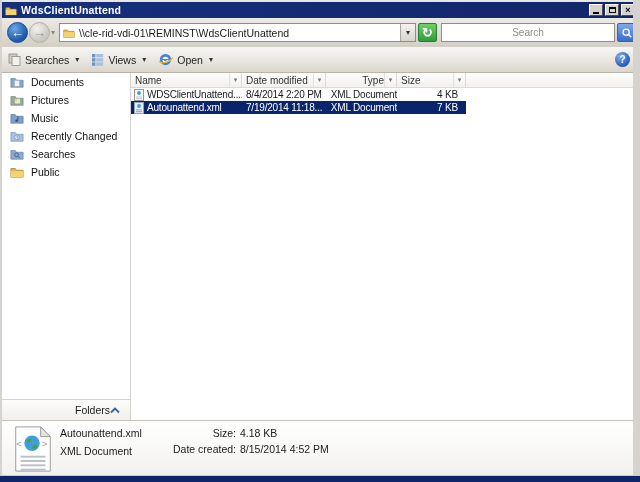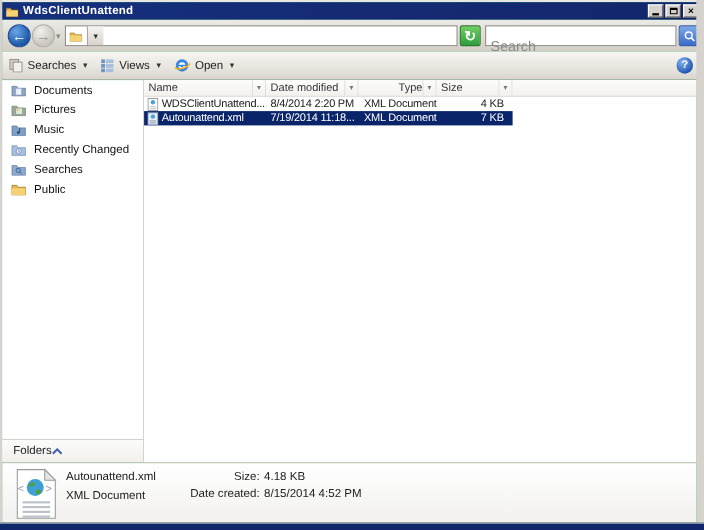--- a/index.html
+++ b/index.html
@@ -1,19 +1,19 @@
 <!DOCTYPE html>
 <html><head>
 <meta charset="utf-8">
 <style>
   * { margin:0; padding:0; box-sizing:border-box; }
   html,body { width:640px; height:482px; overflow:hidden; }
   body { font-family:"Liberation Sans", sans-serif; font-size:10px; color:#1a1a1a; }
 
-  .window { position:relative; width:640px; height:482px; background:#22c55e; overflow:hidden; }
+  .window { position:relative; width:640px; height:482px; background:#7f1d1d; overflow:hidden; }
   .window::before { content:""; position:absolute; left:0; top:0; right:0; height:2px; background:#e9e7e3; }
 
   
   .titlebar { position:absolute; left:2px; top:2px; width:636px; height:16px;
     background:linear-gradient(90deg,#16307d,#12266a); display:flex; align-items:center; padding:0 3px; }
   .titlebar .t-folder { width:12px; height:11px; margin-right:4px; flex:none; }
   .titlebar .title { color:#fff; font-weight:bold; font-size:10.5px; letter-spacing:0.2px; flex:1;
     white-space:nowrap; overflow:hidden; }
   .win-buttons { display:flex; gap:2px; }
   .winbtn { width:14px; height:12px; background:#d6d3ce; border:1px solid;
@@ -36,21 +36,21 @@
     display:flex; align-items:center; margin-left:2px; }
   .addressbar .a-folder { width:12px; height:10px; margin:0 4px 0 3px; flex:none; }
   .addr-text { font-size:10.5px; white-space:nowrap; overflow:hidden; flex:1; }
   .addr-drop { width:15px; height:17px; background:linear-gradient(#f4f3f0,#d8d4cc); border-left:1px solid #aaa79f;
     display:flex; align-items:center; justify-content:center; font-size:8px; color:#333; flex:none; }
   .refresh-btn { width:19px; height:19px; margin-left:2px; border:1px solid #2d7a33; border-radius:2px;
     background:linear-gradient(#6fd060,#2f9e3f); color:#fff; font-size:13px; font-weight:bold;
     display:flex; align-items:center; justify-content:center; line-height:1; }
   .searchbox { height:19px; width:174px; margin-left:4px; border:1px solid #8f8d86; background:#fff; }
   .searchbox input { width:100%; height:100%; border:none; outline:none; font-family:"Liberation Sans",sans-serif;
-    font-size:13px; padding:17px 4px; color:#222; background:transparent; }
+    font-size:10px; padding:0 4px; color:#222; background:transparent;text-align:center; }
   .searchbox input::placeholder { color:#8a8a8a; opacity:1; }
   .search-btn { width:20px; height:19px; margin-left:2px; border:1px solid #3a5fae; border-radius:2px;
     background:linear-gradient(#7fa9e8,#3a6cc8); display:flex; align-items:center; justify-content:center; }
 
   
   .toolbar { position:absolute; left:2px; top:47px; width:636px; height:26px;
     background:linear-gradient(#f7f6f3,#e9e6e0 55%,#d9d5cd); border-bottom:1px solid #b9b5ad;
     display:flex; align-items:center; }
   .tool-btn { display:flex; align-items:center; gap:4px; padding:3px 6px; font-size:10.5px; color:#1e1e1e; }
   .tool-btn .drop { font-size:8px; color:#333; margin-left:2px; }
@@ -59,21 +59,21 @@
     font-weight:bold; display:flex; align-items:center; justify-content:center; }
 
   
   .main { position:absolute; left:2px; top:73px; width:631px; height:347px; background:#fff; display:flex; }
   .sidebar { width:129px; flex:none; border-right:1px solid #d6d3ce; position:relative; background:#fff; }
   .fav-header { padding:7px 0 6px 17px; color:#4a4a4a; font-size:10.5px; }
   .side-item { display:flex; align-items:center; gap:7px; padding:3px 0 3px 8px; font-size:10.5px; color:#111; }
   .side-item svg { flex:none; }
   .folders-bar { position:absolute; left:0; bottom:0; width:100%; height:21px; border-top:1px solid #d6d3ce;
     background:linear-gradient(#fcfcfb,#f1efec); display:flex; align-items:center;
-    justify-content:flex-start; padding:0 10px; font-size:10.5px; color:#222; }
+    justify-content:flex-end; padding:0 10px; font-size:10.5px; color:#222; }
 
   .filearea { flex:1; position:relative; background:#fff; }
   .list-header { display:flex; height:15px; font-size:10px; color:#333; }
   .hcol { display:flex; align-items:center; background:linear-gradient(#fdfdfc,#f3f1ee);
     border-right:1px solid #ded9d1; border-bottom:1px solid #ded9d1; }
   .hcol .hlabel { padding-left:4px; flex:1; white-space:nowrap; overflow:hidden; }
   .hcol .sortbox { width:12px; height:100%; border-left:1px solid #e4e0d9; display:flex; align-items:center;
     justify-content:center; font-size:7px; color:#777; }
   .hfill { flex:1; background:linear-gradient(#fdfdfc,#f3f1ee); border-bottom:1px solid #ded9d1; }
   .col-name { width:111px; } .col-date { width:84px; } .col-type { width:71px;text-align:right; } .col-size { width:69px; }
@@ -130,20 +130,21 @@
     </div>
     <div class="navcircle fwd-btn">
       <span>→</span>
     </div>
     <span class="fwd-drop">▾</span>
     <div class="addressbar">
       <svg class="a-folder" viewBox="0 0 16 13">
         <path d="M1 2.5 h5 l1.5 2 H15 v8 H1 z" fill="#e8b84a" stroke="#8a6d1f" stroke-width="0.7"></path>
         <path d="M1 5.5 h14 v7 H1 z" fill="#f5d372"></path>
       </svg>
+      <span class="addr-text">\\cle-rid-vdi-01\REMINST\WdsClientUnattend</span>
       <div class="addr-drop">
         <span>▾</span>
       </div>
     </div>
     <div class="refresh-btn">
       <span>↻</span>
     </div>
     <div class="searchbox">
       <input type="text" placeholder="Search" style="">
     </div>

